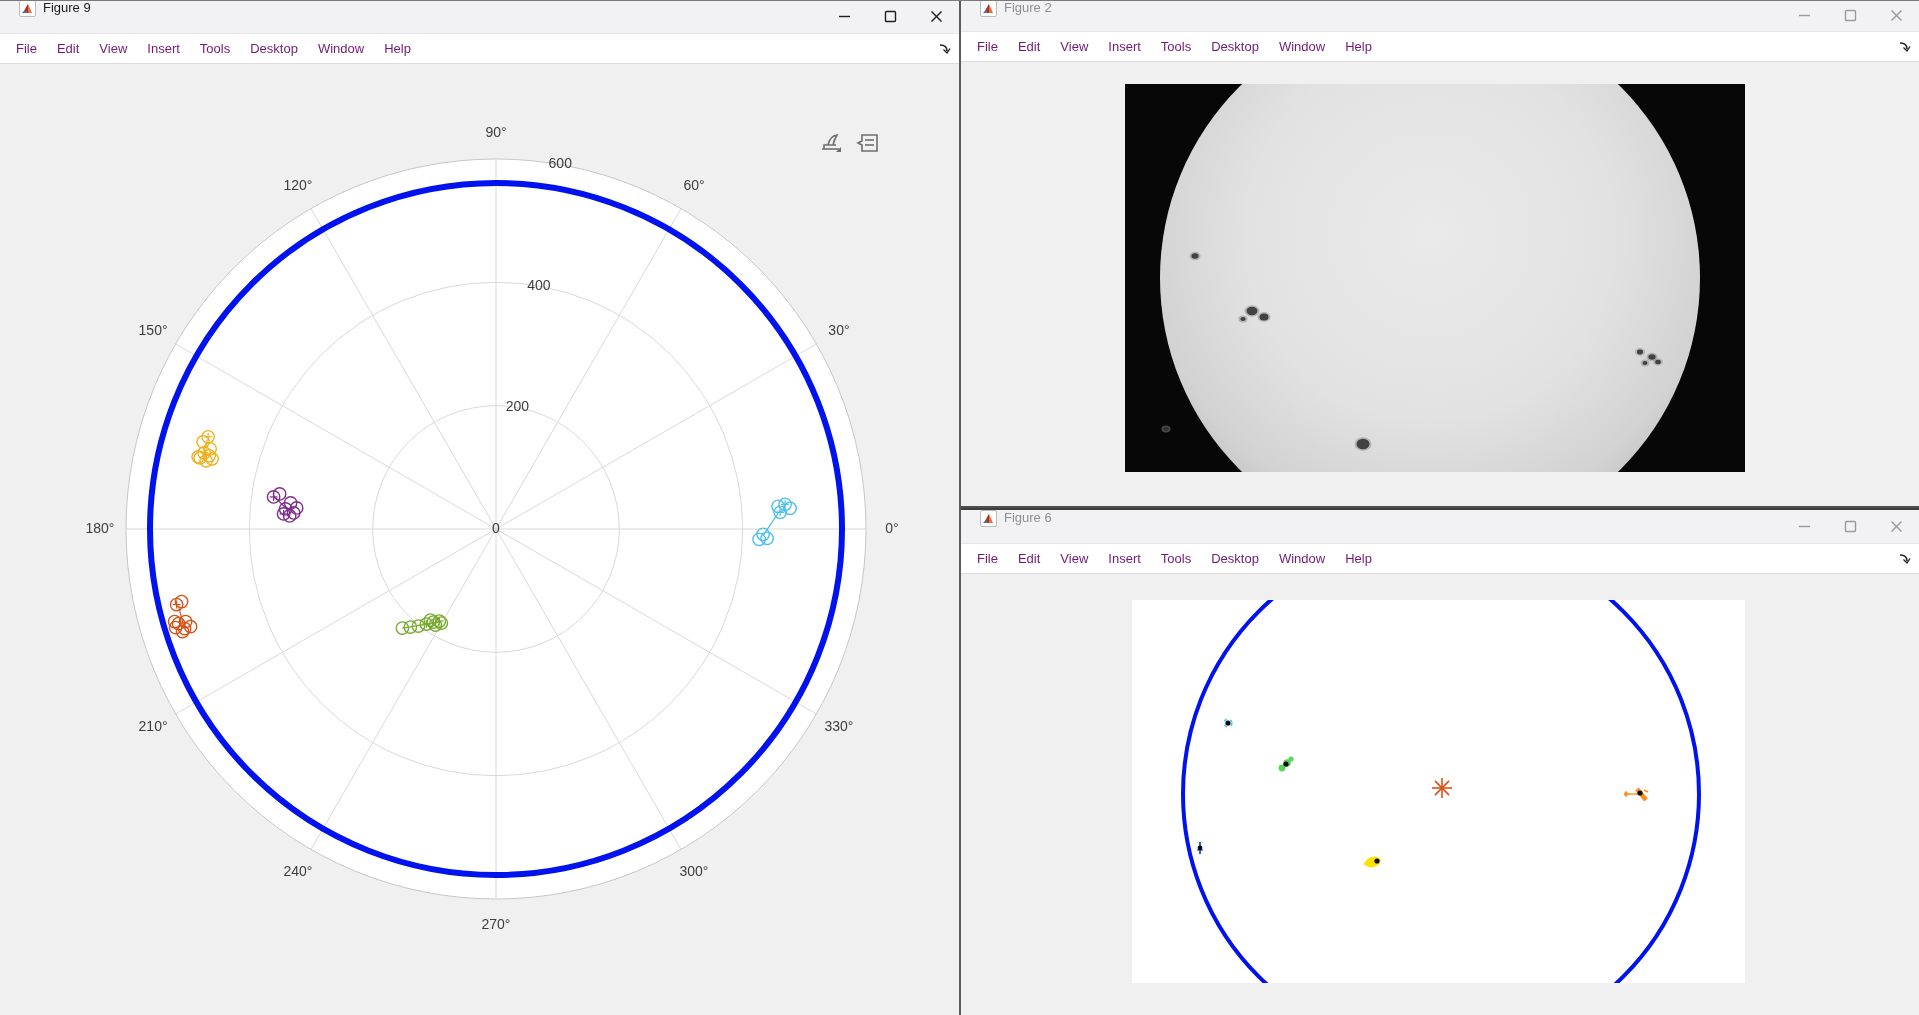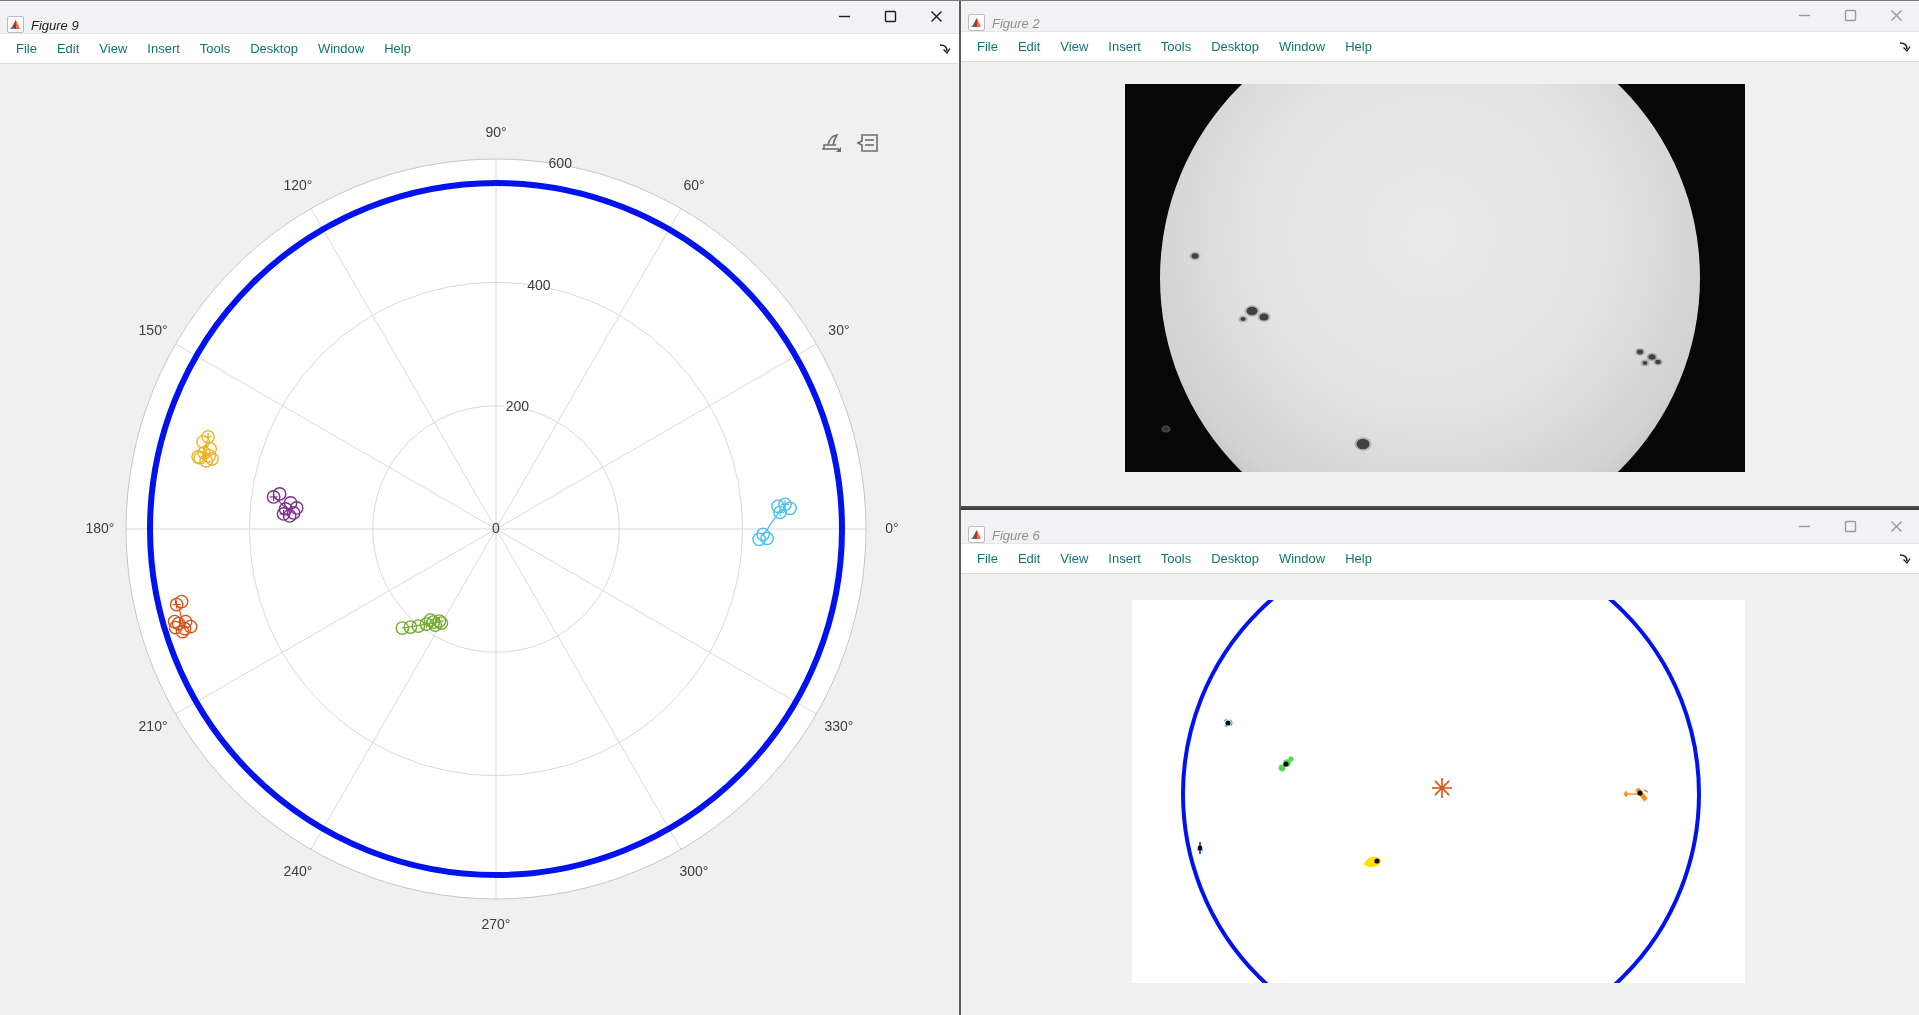--- a/index.html
+++ b/index.html
@@ -1,33 +1,33 @@
 <!DOCTYPE html>
 <html><head>
 <meta charset="utf-8">
 <style>
   html,body{margin:0;padding:0;background:#101010;}
   *{box-sizing:border-box;}
   #screen{position:relative;width:1919px;height:1015px;background:#f0f0f0;overflow:hidden;
           font-family:"Liberation Sans",sans-serif;}
   .win{position:absolute;background:#f0f0f0;}
   .titlebar{position:relative;height:34px;background:#f2f1f4;border-bottom:1px solid #e6e5e8;
-            display:flex;align-items:flex-end;padding-left:7px;font-style:italic;}
+            display:flex;align-items:flex-start;padding-left:19px;}
   .titlebar.slim{height:32px;}
   .fig-icon{width:17px;height:17px;background:#fdfdfd;border:1px solid #bcbcbc;border-radius:2px;
             display:flex;align-items:center;justify-content:center;margin-right:7px;}
   .title-text{font-size:13px;color:#1c1c1c;}
   .inactive .title-text{color:#8f8f8f;}
   .winbtns{position:absolute;right:0;top:0;height:100%;display:flex;}
   .wbtn{width:46px;height:100%;display:flex;align-items:center;justify-content:center;}
   .wbtn svg{stroke:#1f1f1f;}
   .inactive .wbtn svg{stroke:#9b9b9b;}
   .menubar{position:relative;height:30px;background:#ffffff;border-bottom:1px solid #dcdcdc;
            display:flex;align-items:center;padding:0 6px;}
-  .mi{font-size:13px;color:#0f766e;padding:5px 10px;}
+  .mi{font-size:13px;color:#701a75;padding:5px 10px;}
   .menu-arrow{position:absolute;right:8px;top:7px;}
   .canvas{position:absolute;left:0;right:0;bottom:0;background:#f0f0f0;overflow:hidden;}
   svg text{font-family:"Liberation Sans",sans-serif;}
   .divider-h{position:absolute;left:961px;top:506px;width:958px;height:2px;background:#4f4f4f;}
   .edge-top{position:absolute;left:0;top:0;width:1919px;height:1px;background:#7a7a7a;}
 </style>
 </head>
 <body>
 
 <div id="screen">

